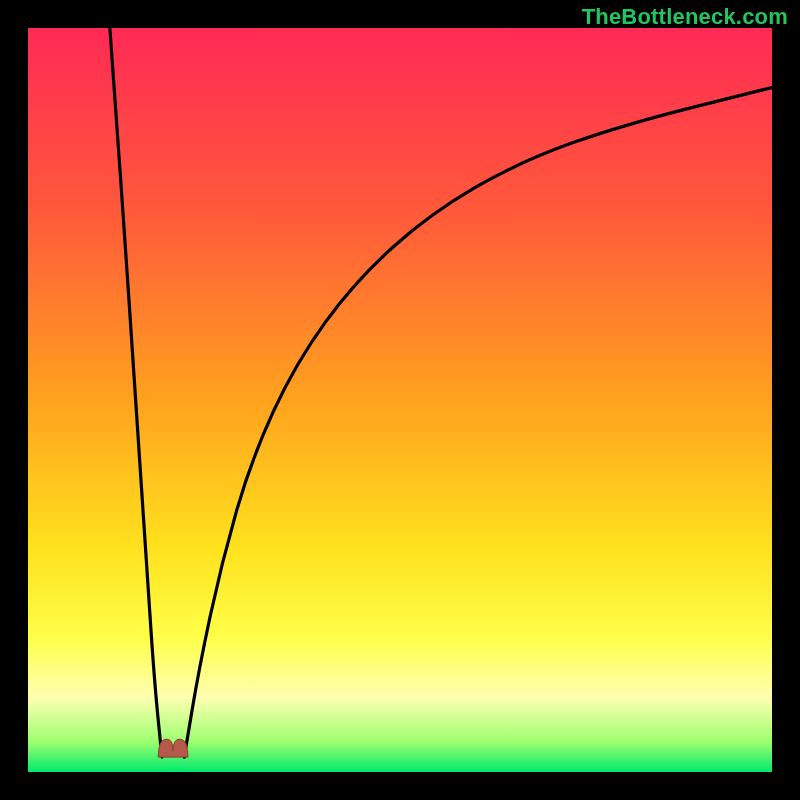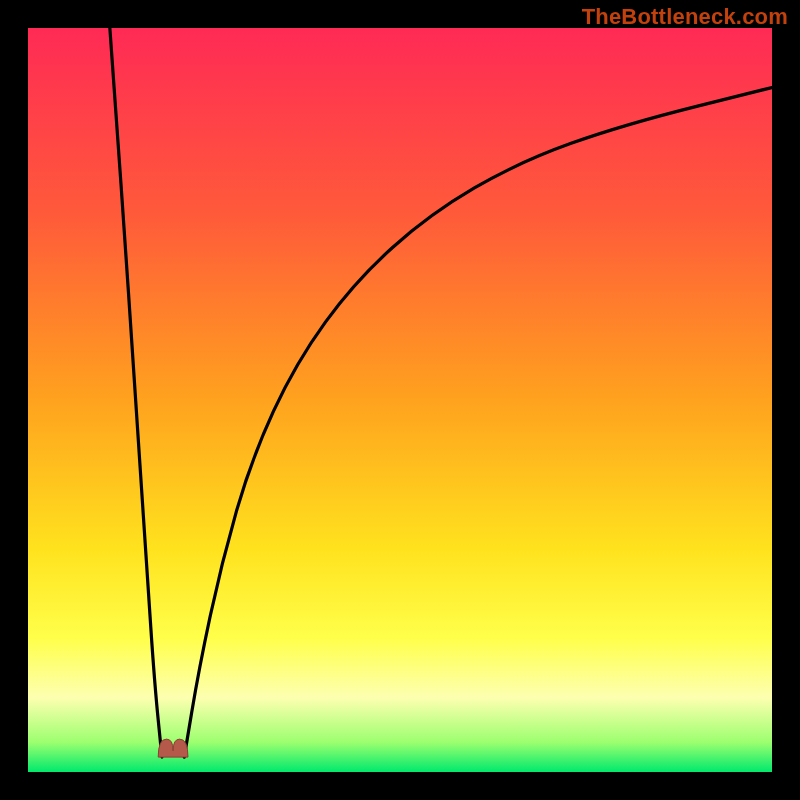--- a/index.html
+++ b/index.html
@@ -18,21 +18,21 @@
     height: 800px;
     background: #000;
   }
   .watermark {
     position: absolute;
     top: 4px;
     right: 12px;
     font-family: Arial, Helvetica, sans-serif;
     font-size: 22px;
     font-weight: 600;
-    color: #c2410c;
+    color: #22c55e;
     letter-spacing: 0.2px;
   }
   svg {
     position: absolute;
     left: 28px;
     top: 28px;
   }
 </style>
 </head>
 <body>

